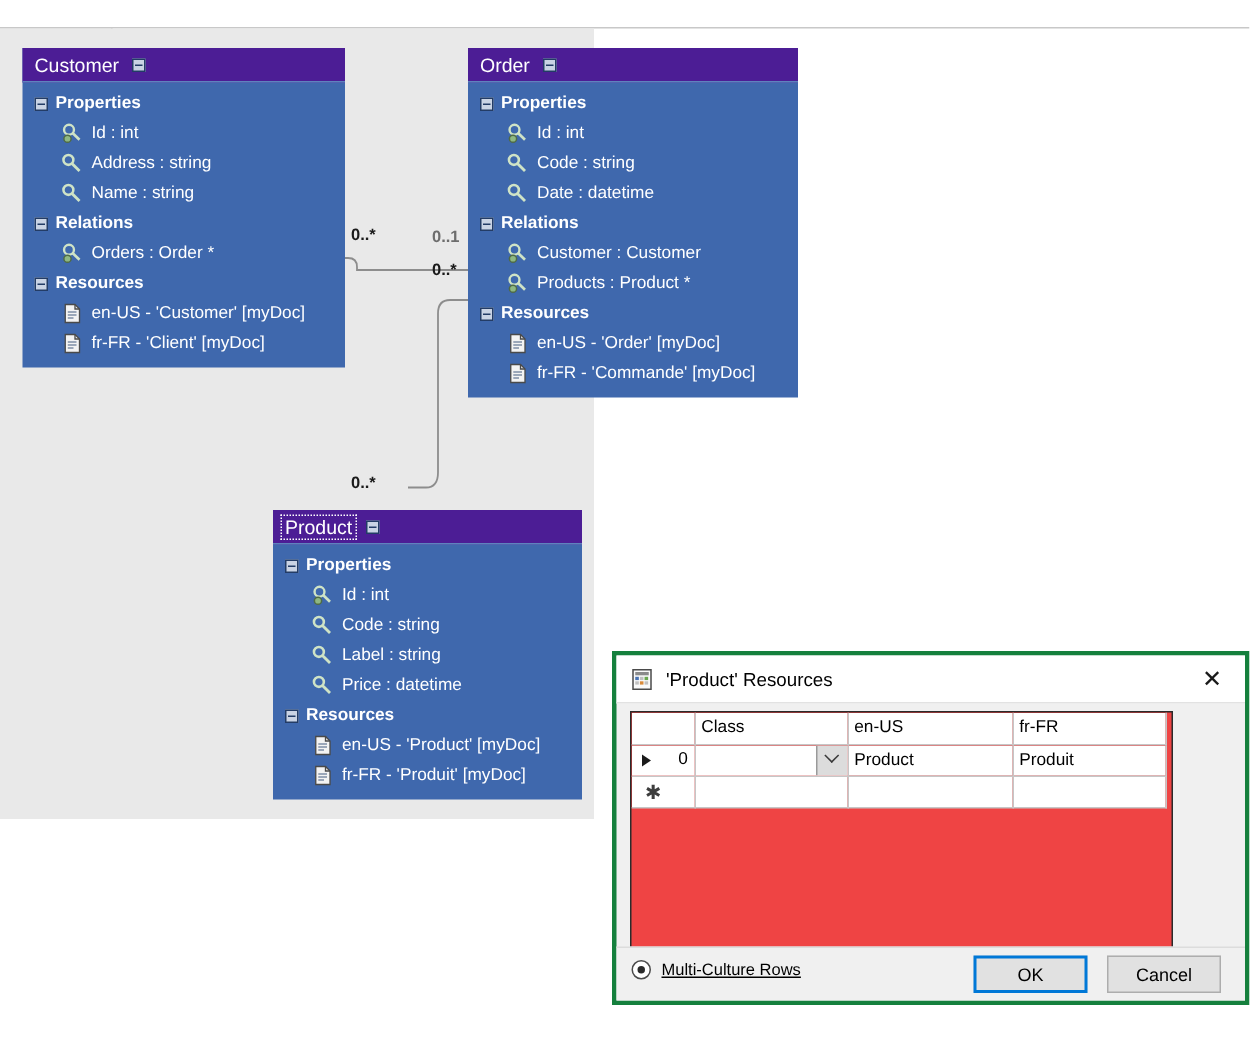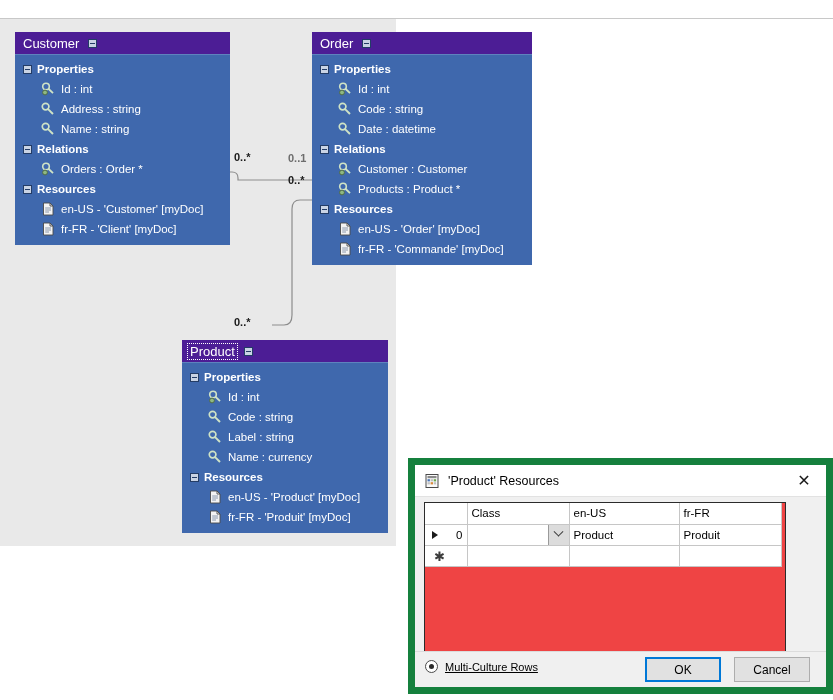--- a/index.html
+++ b/index.html
@@ -86,22 +86,22 @@
   
   .mult {
     position:absolute; font-size:11px; font-weight:bold;
     color:#1a1a1a; white-space:nowrap;
   }
   .mult.dim { color:#6d6d6d; font-weight:bold; }
   svg.links { position:absolute; left:0; top:0; width:396px; height:527px; overflow:visible; }
 
   
   .dialog {
-    position:absolute; left:408px; top:458px; width:425px; height:236px;
-    background:#f0f0f0; border:7px solid #15803d;
+    position:absolute; left:408px; top:434px; width:425px; height:236px;
+    background:#f0f0f0; border:3px solid #15803d;
   }
   .dlg-title {
     position:relative; height:32px; background:#ffffff;
     display:flex; align-items:center; padding:0 0 0 9px;
     border-bottom:1px solid #e2e2e2;
   }
   .dlg-icon { width:16px; height:16px; margin-right:8px; flex:0 0 auto; }
   .dlg-titletext { font-size:12.5px; color:#000000; }
   .dlg-close {
     position:absolute; right:0; top:0; width:44px; height:31px;
@@ -418,21 +418,21 @@
           </span>
           <span class="lbl">Label : string</span>
         </div>
         <div class="mem">
           <span class="ico">
             <svg width="15" height="14" viewBox="0 0 15 14">
               <circle cx="4.6" cy="4.6" r="3.3" fill="none" stroke="#cfe3c6" stroke-width="1.7"></circle>
               <path d="M6.8 6.8 L12 12" stroke="#cfe3c6" stroke-width="1.9" fill="none"></path>
             </svg>
           </span>
-          <span class="lbl">Name : currency</span>
+          <span class="lbl">Price : datetime</span>
         </div>
 
         <div class="grp">
           <span class="tog"></span>
           <span>Resources</span>
         </div>
         <div class="mem">
           <span class="ico">
             <svg width="15" height="14" viewBox="0 0 15 14">
               <path d="M2.5 1 H9 L12 4 V13 H2.5 Z" fill="#f3f3f3" stroke="#4a4a4a" stroke-width="0.9"></path>

